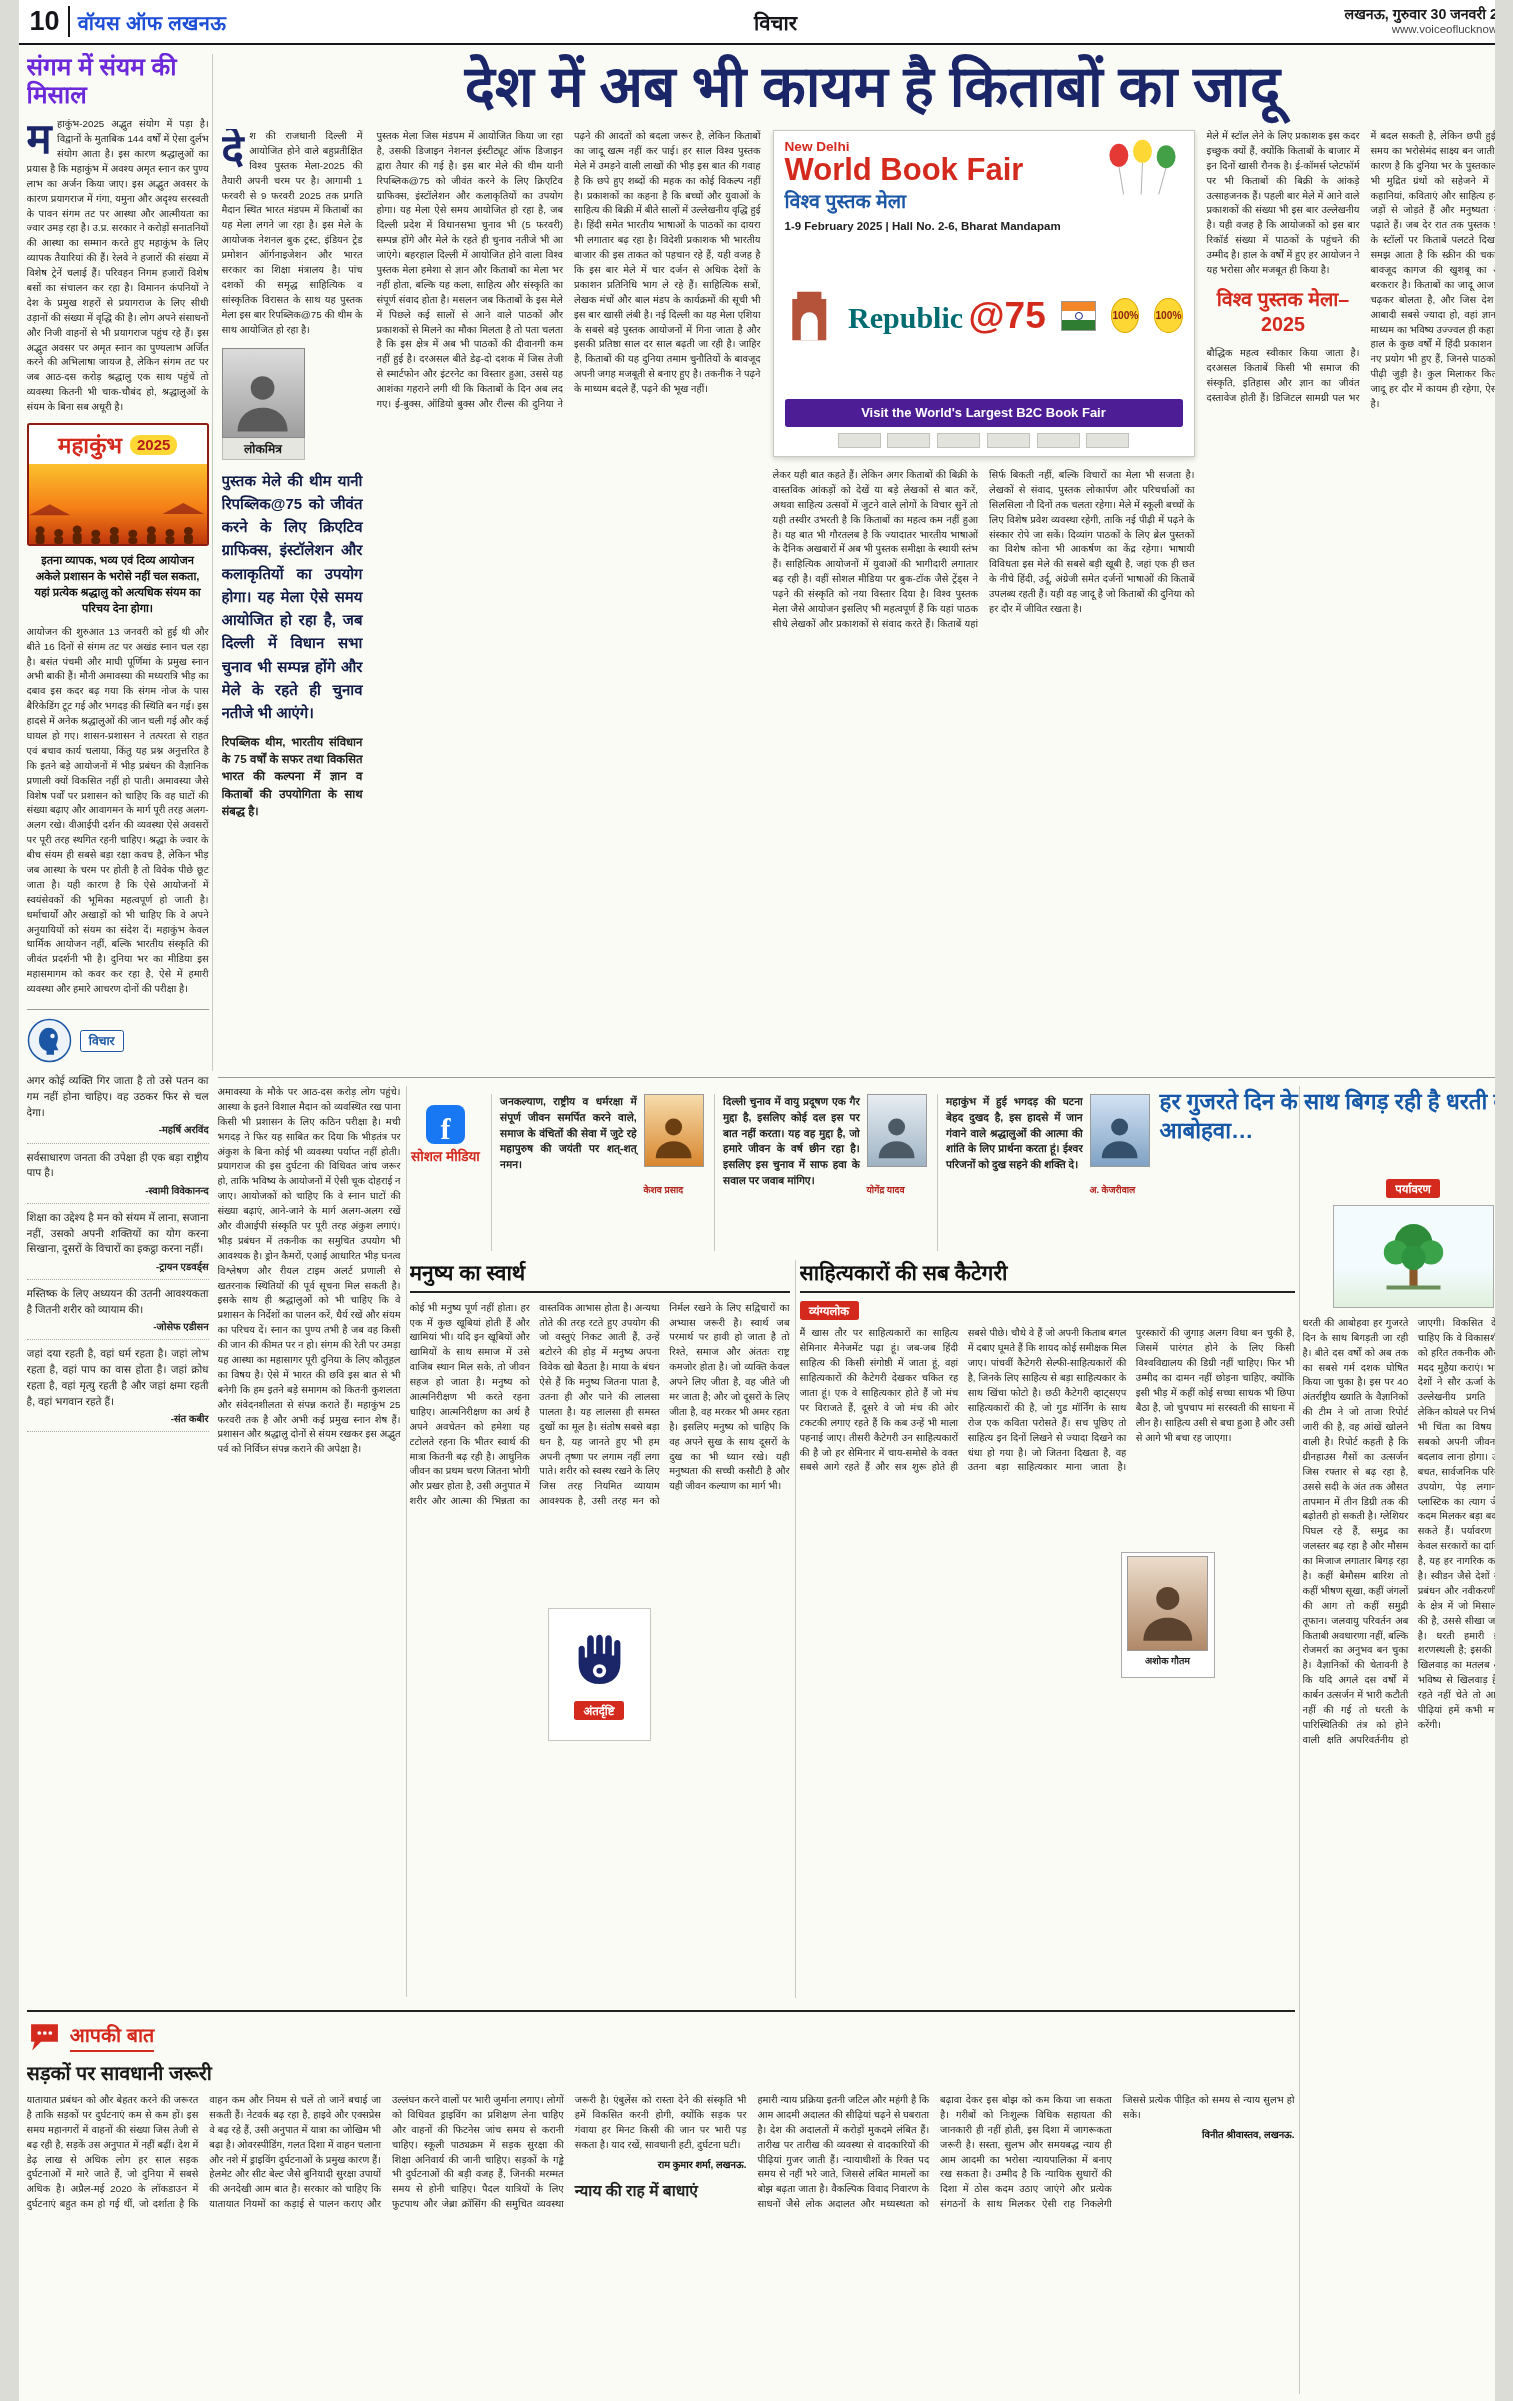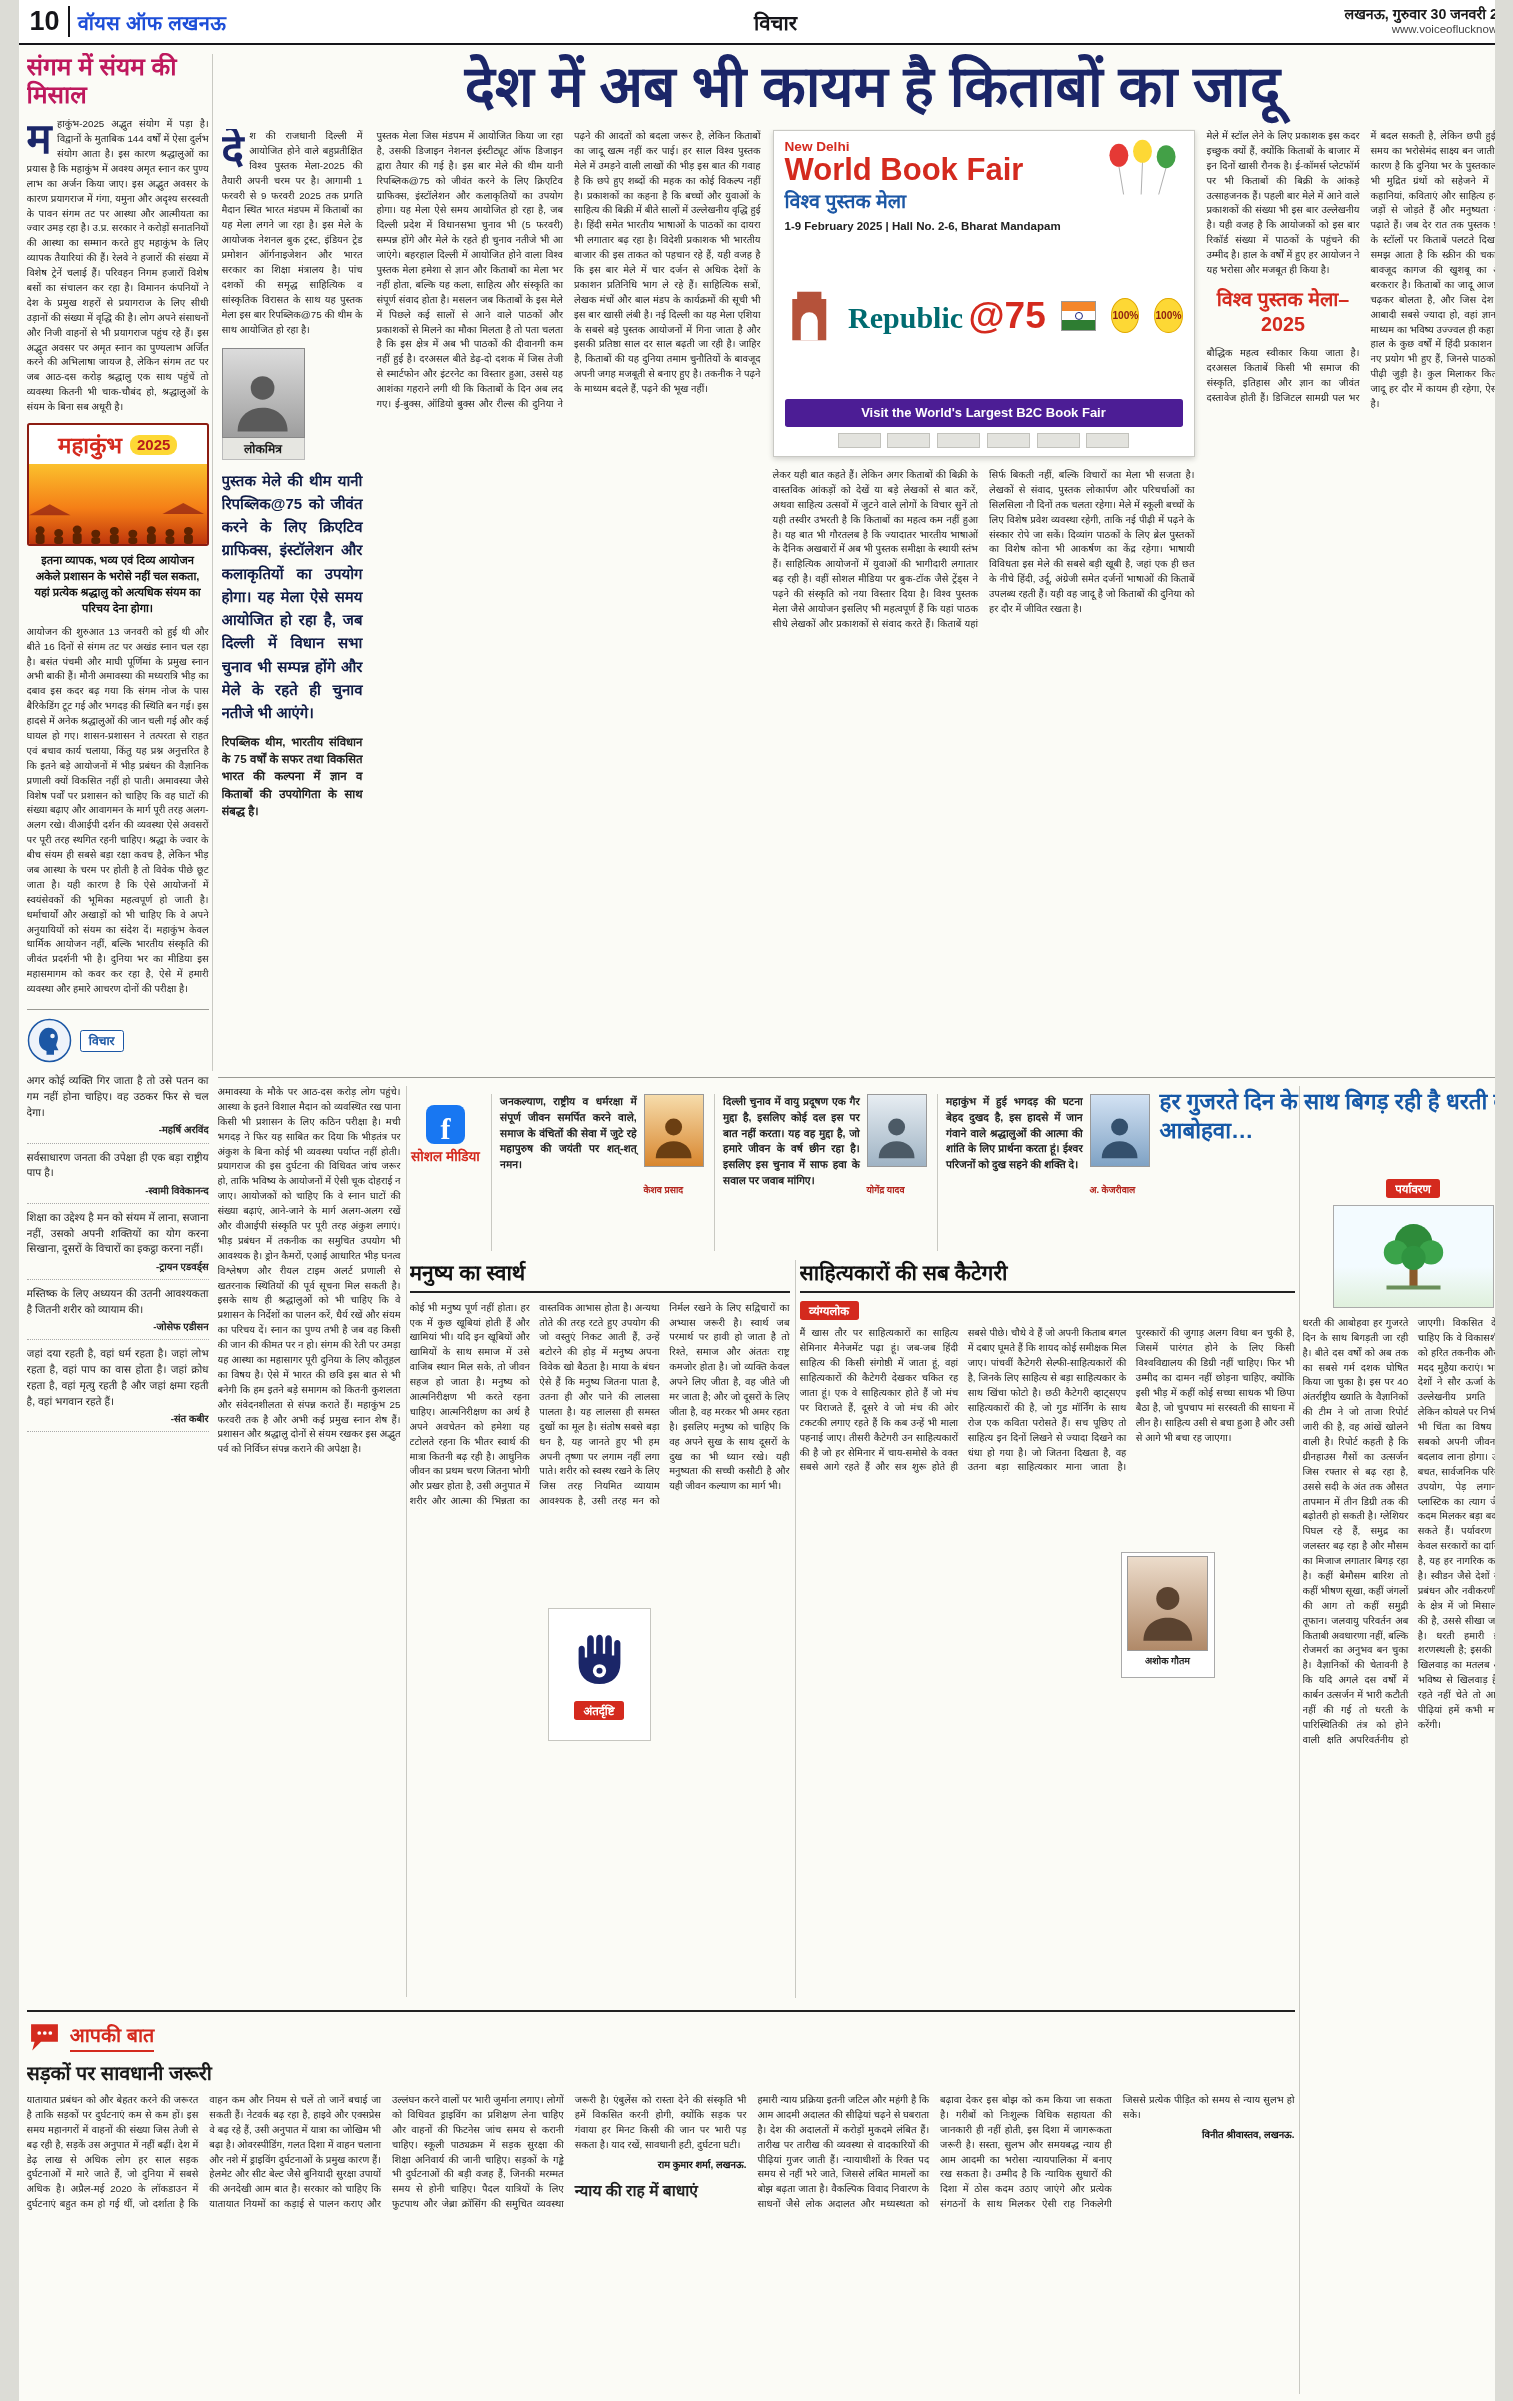--- a/index.html
+++ b/index.html
@@ -21,21 +21,21 @@
 
   
   .body-text{font-size:9.8px;line-height:1.52;text-align:justify;color:#222}
   .dropcap{float:left;font-size:42px;line-height:.85;font-weight:800;color:#1b2668;padding:3.4px 5.4px 0 0}
   .chip{display:inline-block;background:#d42a1e;color:#fff;font-weight:700;font-size:11.5px;padding:2px 9.5px;border-radius:2.7px}
   .vline{background:#c9c9c2;width:0.7px}
   .hline{background:#9a9a94;height:1.4px}
 
   
   .left-col{left:8.1px;top:53px;width:182px;height:1950px;overflow:hidden}
-  .lc-head{font-size:24.4px;line-height:1.15;font-weight:800;color:#be185d;margin-bottom:8.1px}
+  .lc-head{font-size:24.4px;line-height:1.15;font-weight:800;color:#6d28d9;margin-bottom:8.1px}
   .mk-box{border:2px solid #8c1d12;border-radius:2.7px;margin:8.1px 0 5.4px;overflow:hidden;background:#fff}
   .mk-title-row{display:flex;align-items:center;justify-content:center;gap:8.1px;padding:4.1px 2.7px}
   .mk-title{font-size:22.4px;font-weight:800;color:#d42a1e}
   .mk-year{background:#fdd835;color:#b71c1c;font-weight:800;font-size:15px;padding:1.4px 6.8px;border-radius:9px}
   .mk-img{height:80px;background:linear-gradient(180deg,#fbc02d 0%,#f57f17 55%,#bf360c 100%);position:relative}
   .mk-img svg{position:absolute;left:0;bottom:0;width:100%;height:41px}
   .mk-note{font-size:11.2px;font-weight:700;text-align:center;line-height:1.45;margin:5.4px 1.4px 8.1px;color:#111}
 
   .vichar-box{margin-top:12.2px;border-top:1.4px solid #9a9a94;padding-top:8.1px}
   .vb-head{display:flex;align-items:center;gap:8.1px;margin-bottom:4.1px}

